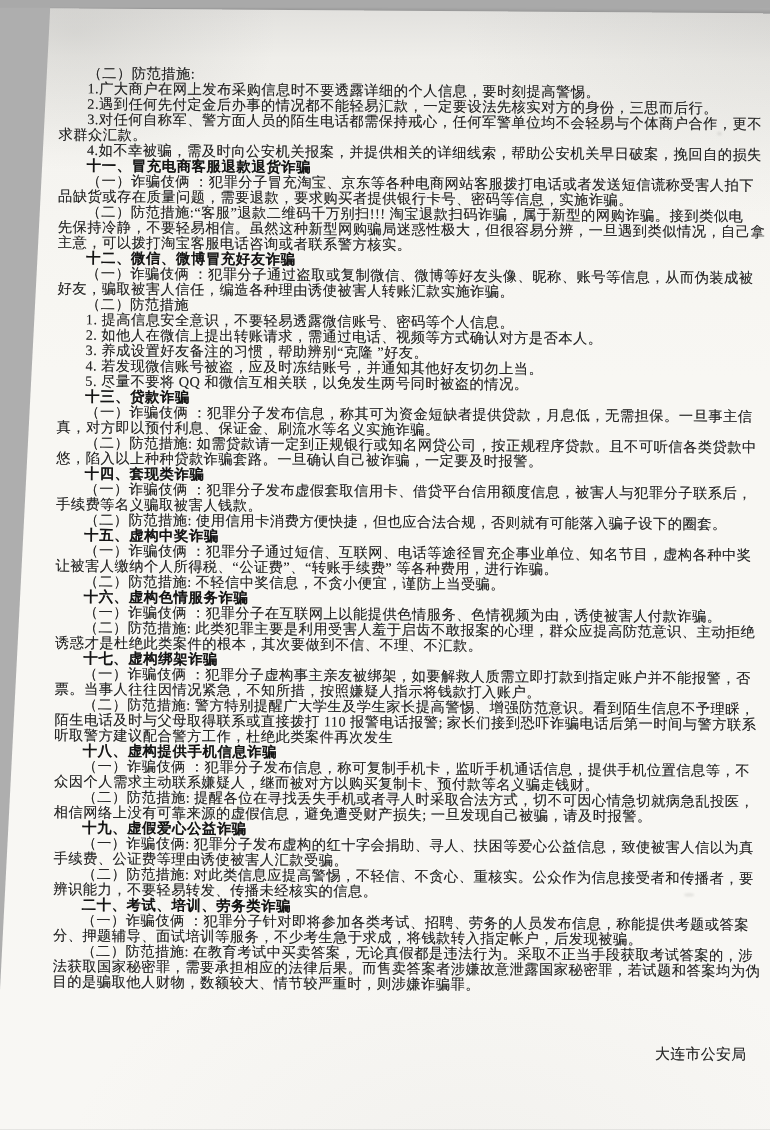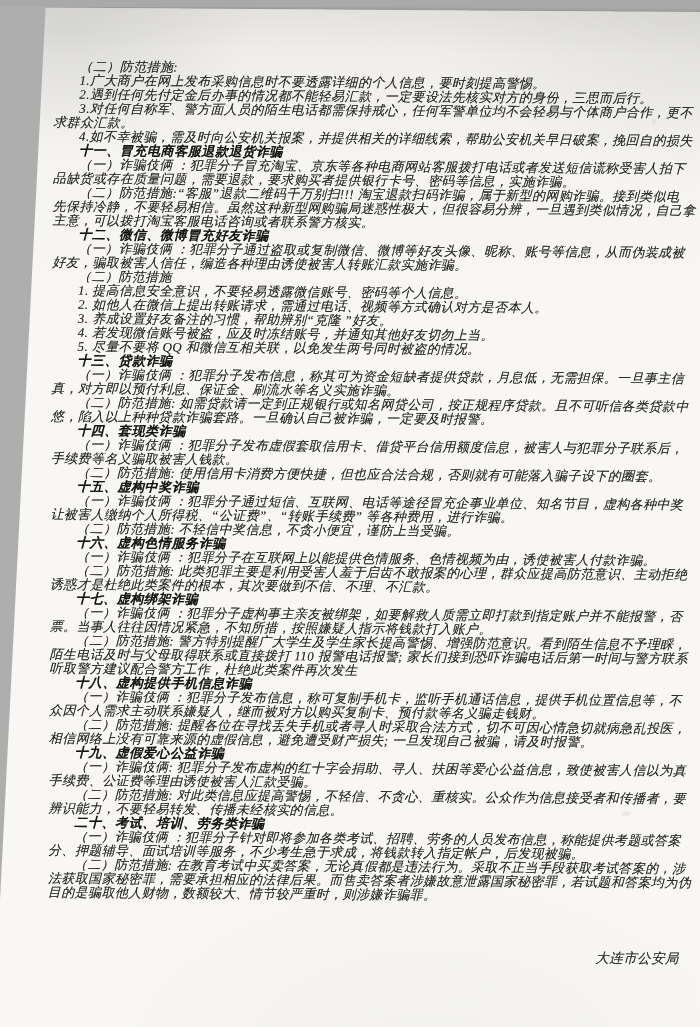--- a/index.html
+++ b/index.html
@@ -9,21 +9,20 @@
     height: 1027px;
     overflow: hidden;
     background: #aeaeae;
     font-family: "Liberation Serif", "DejaVu Serif", serif;
   }
   .stage {
     position: relative;
     width: 700px;
     height: 1027px;
     overflow: hidden;
-    font-style: italic;
   }
   .paper {
     position: absolute;
     left: -34px;
     top: 7px;
     width: 860px;
     height: 1100px;
     transform: rotate(0.4deg);
     transform-origin: 0 0;
     background:

